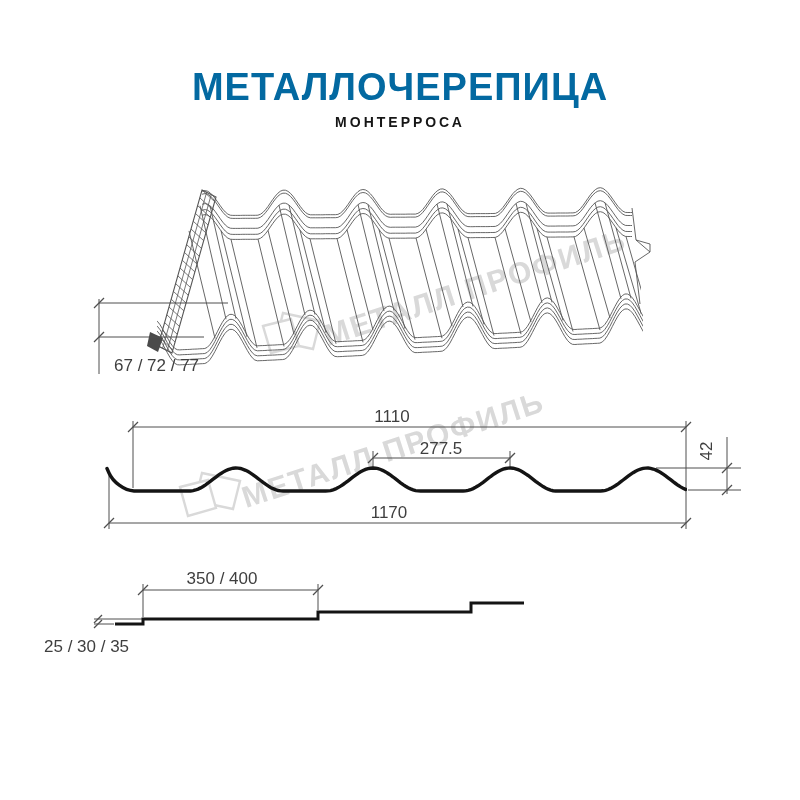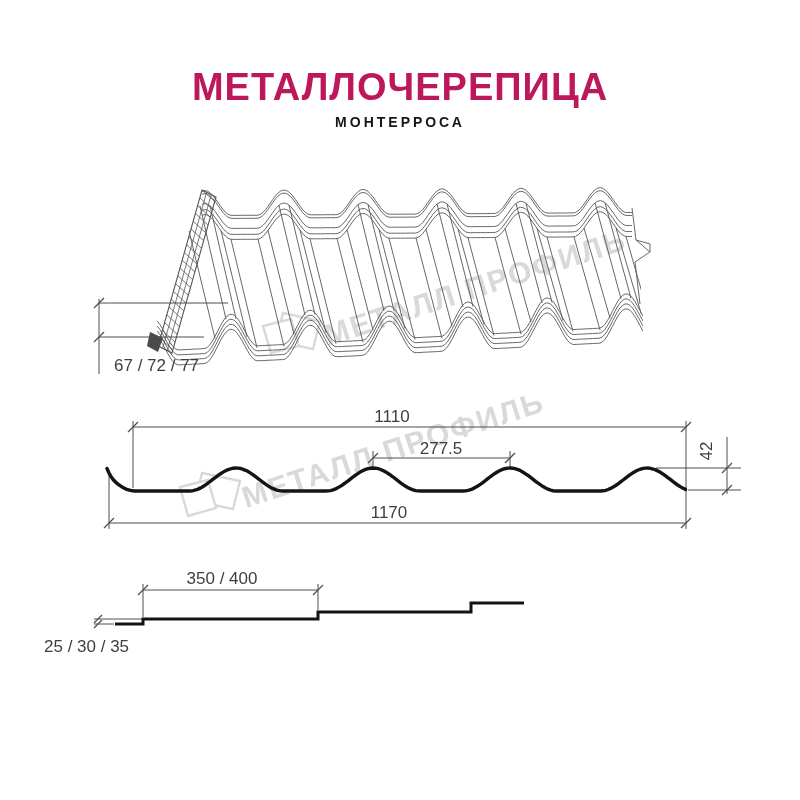--- a/index.html
+++ b/index.html
@@ -1,19 +1,19 @@
 <!DOCTYPE html>
 <html><head>
 <meta charset="utf-8">
 <style>
   html,body{margin:0;padding:0;background:#fff;}
   #page{position:relative;width:800px;height:800px;background:#fff;overflow:hidden;
         font-family:"Liberation Sans",sans-serif;}
   #title{position:absolute;left:0;top:66px;width:800px;text-align:center;
-         font-size:38px;font-weight:800;letter-spacing:1px;color:#be185d;}
+         font-size:38px;font-weight:800;letter-spacing:1px;color:#0369a1;}
   #subtitle{position:absolute;left:0;top:114px;width:800px;text-align:center;
          font-size:14px;font-weight:600;letter-spacing:3px;color:#161616;}
   svg{position:absolute;left:0;top:0;}
   .dimtxt{font-family:"Liberation Sans",sans-serif;font-size:17px;fill:#3f3f3f;}
   .wmtxt{font-family:"Liberation Sans",sans-serif;font-size:30px;font-weight:bold;
          letter-spacing:2px;fill:#d9d9d9;}
   .wmlogo{fill:#ffffff;stroke:#d9d9d9;stroke-width:2.4;}
 </style>
 </head>
 <body>

